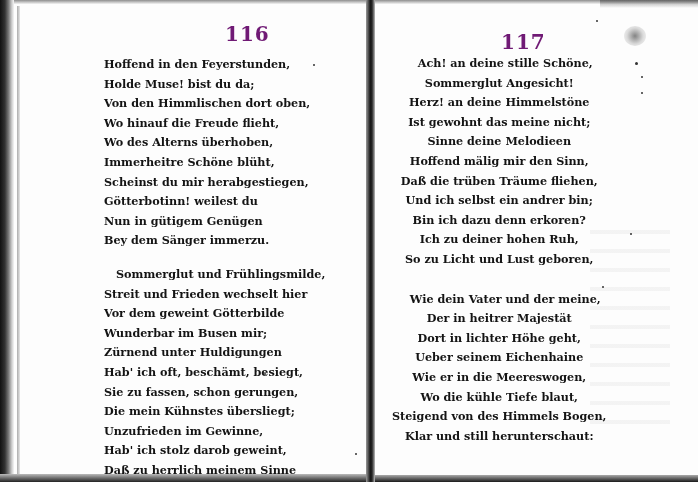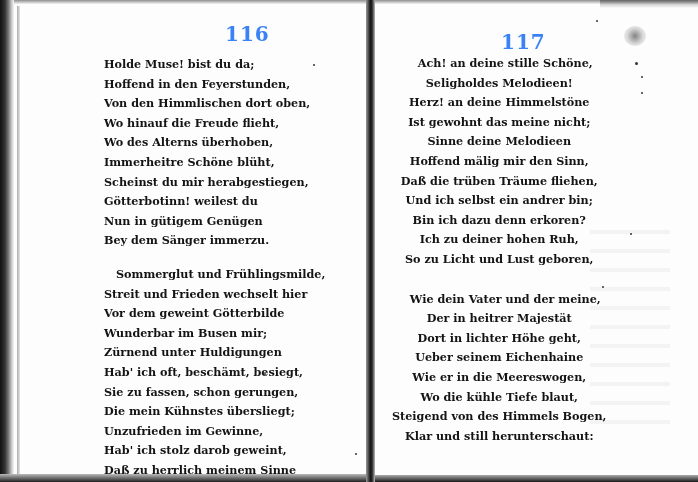--- a/index.html
+++ b/index.html
@@ -43,21 +43,21 @@
     position: absolute; top: 0; height: 474px;
   }
   .page-left { left: 20px; width: 346px; }
   .page-right { left: 375px; width: 352px; }
 
   .page-number {
     position: absolute;
     font-family: "DejaVu Serif", serif;
     font-weight: bold;
     font-size: 20px;
-    color: #3b82f6;
+    color: #701a75;
     letter-spacing: 1px;
   }
   .page-left .page-number { left: 205px; top: 22px; }
   .page-right .page-number { left: 126px; top: 30px; }
 
   .verse {
     position: absolute;
     font-family: "DejaVu Serif", serif;
     font-size: 11.2px;
     font-weight: bold;
@@ -108,22 +108,22 @@
   <div class="speck" style="left:630px;top:233px;width:2px;height:2px;"></div>
   <div class="speck" style="left:602px;top:286px;width:2px;height:2px;"></div>
   <div class="speck" style="left:355px;top:453px;width:2px;height:2px;"></div>
   <div class="speck" style="left:313px;top:64px;width:2px;height:2px;"></div>
   <div class="speck" style="left:264px;top:373px;width:2px;height:2px;"></div>
 
   <div class="page page-left">
     <div class="page-number">116</div>
     <div class="verse" style="top:55px;">
       <div>
+        <span class="line">Hoffend in den Feyerstunden,</span>
         <span class="line">Holde Muse! bist du da;</span>
-        <span class="line">Hoffend in den Feyerstunden,</span>
         <span class="line">Von den Himmlischen dort oben,</span>
         <span class="line">Wo hinauf die Freude flieht,</span>
         <span class="line">Wo des Alterns überhoben,</span>
         <span class="line">Immerheitre Schöne blüht,</span>
         <span class="line">Scheinst du mir herabgestiegen,</span>
         <span class="line">Götterbotinn! weilest du</span>
         <span class="line">Nun in gütigem Genügen</span>
         <span class="line">Bey dem Sänger immerzu.</span>
       </div>
       <span class="stanza-gap"></span>
@@ -142,21 +142,21 @@
         <span class="line">Und zu mächtig sie erscheint.</span>
       </div>
     </div>
   </div>
 
   <div class="page page-right">
     <div class="page-number">117</div>
     <div class="verse" style="top:54px;text-align:center;">
       <div>
         <span class="line indent">Ach! an deine stille Schöne,</span>
-        <span class="line">Seligholdes Melodieen!</span>
+        <span class="line">Sommerglut Angesicht!</span>
         <span class="line">Herz! an deine Himmelstöne</span>
         <span class="line">Ist gewohnt das meine nicht;</span>
         <span class="line">Sinne deine Melodieen</span>
         <span class="line">Hoffend mälig mir den Sinn,</span>
         <span class="line">Daß die trüben Träume fliehen,</span>
         <span class="line">Und ich selbst ein andrer bin;</span>
         <span class="line">Bin ich dazu denn erkoren?</span>
         <span class="line">Ich zu deiner hohen Ruh,</span>
         <span class="line">So zu Licht und Lust geboren,</span>
       </div>

